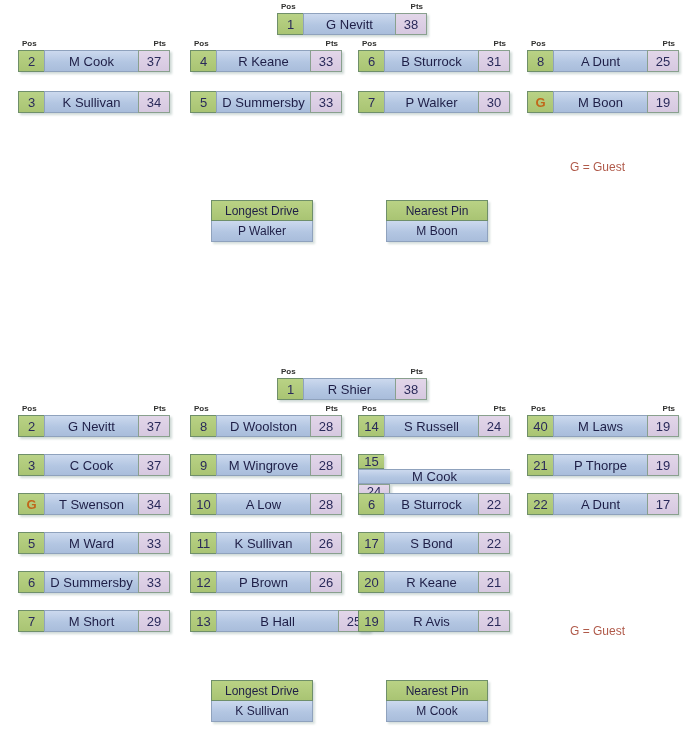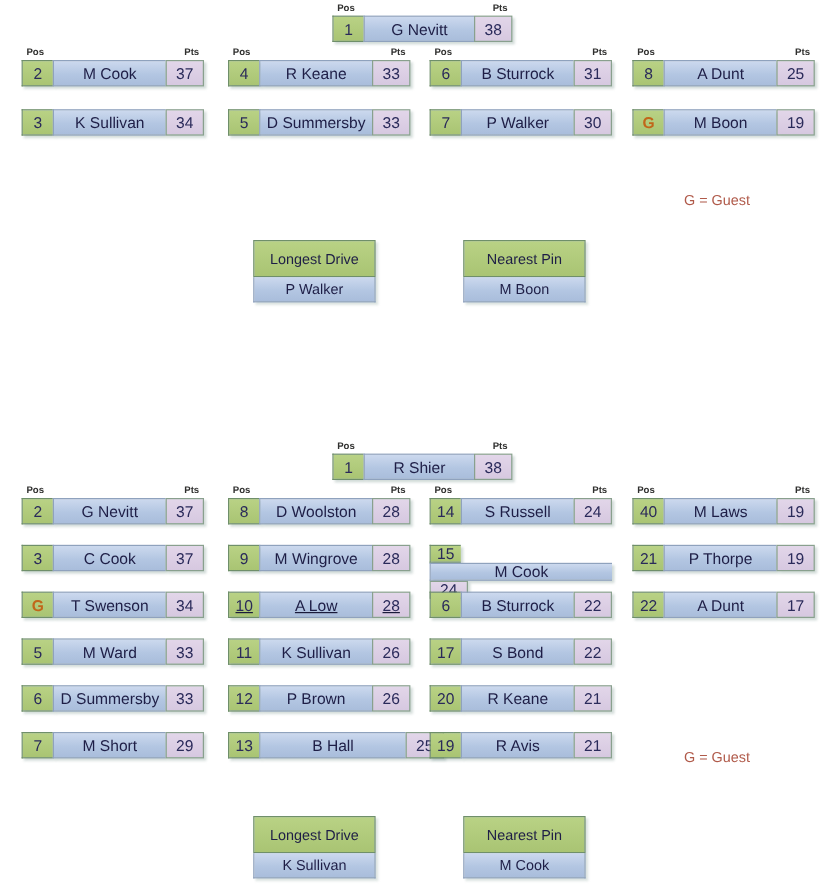--- a/index.html
+++ b/index.html
@@ -66,21 +66,21 @@
   .colhead .h-pts{position:absolute;right:4px;top:0;}
 
   
   .award{
     position:absolute;
     width:102px;
     filter:drop-shadow(2px 2px 1px rgba(120,150,140,.30));
   }
   .award .a-title{
     box-sizing:border-box;
-    height:31px;
+    height:21px;
     background:linear-gradient(180deg,#b9d285 0%,#a9c473 100%);
     border:1px solid #6f8f6a;
     display:flex;align-items:center;justify-content:center;
     font-size:12px;color:#1e1e46;
   }
   .award .a-name{
     box-sizing:border-box;
     height:21px;
     background:linear-gradient(180deg,#ccd9ee 0%,#b3c6e2 55%,#a9bddb 100%);
     border:1px solid #8fa2bd;
@@ -225,21 +225,21 @@
     <div class="row" style="left: 190px; top: 415px; width: 152px;">
       <div class="cell pos">8</div>
       <div class="cell name">D Woolston</div>
       <div class="cell pts">28</div>
     </div>
     <div class="row" style="left: 190px; top: 454px; width: 152px;">
       <div class="cell pos">9</div>
       <div class="cell name">M Wingrove</div>
       <div class="cell pts">28</div>
     </div>
-    <div class="row" style="left: 190px; top: 493px; width: 152px; text-decoration: underline;">
+    <div class="row" style="left: 190px; top: 493px; width: 152px;">
       <div class="cell pos">10</div>
       <div class="cell name">A Low</div>
       <div class="cell pts">28</div>
     </div>
     <div class="row" style="left: 190px; top: 532px; width: 152px;">
       <div class="cell pos">11</div>
       <div class="cell name">K Sullivan</div>
       <div class="cell pts">26</div>
     </div>
     <div class="row" style="left: 190px; top: 571px; width: 152px;">

